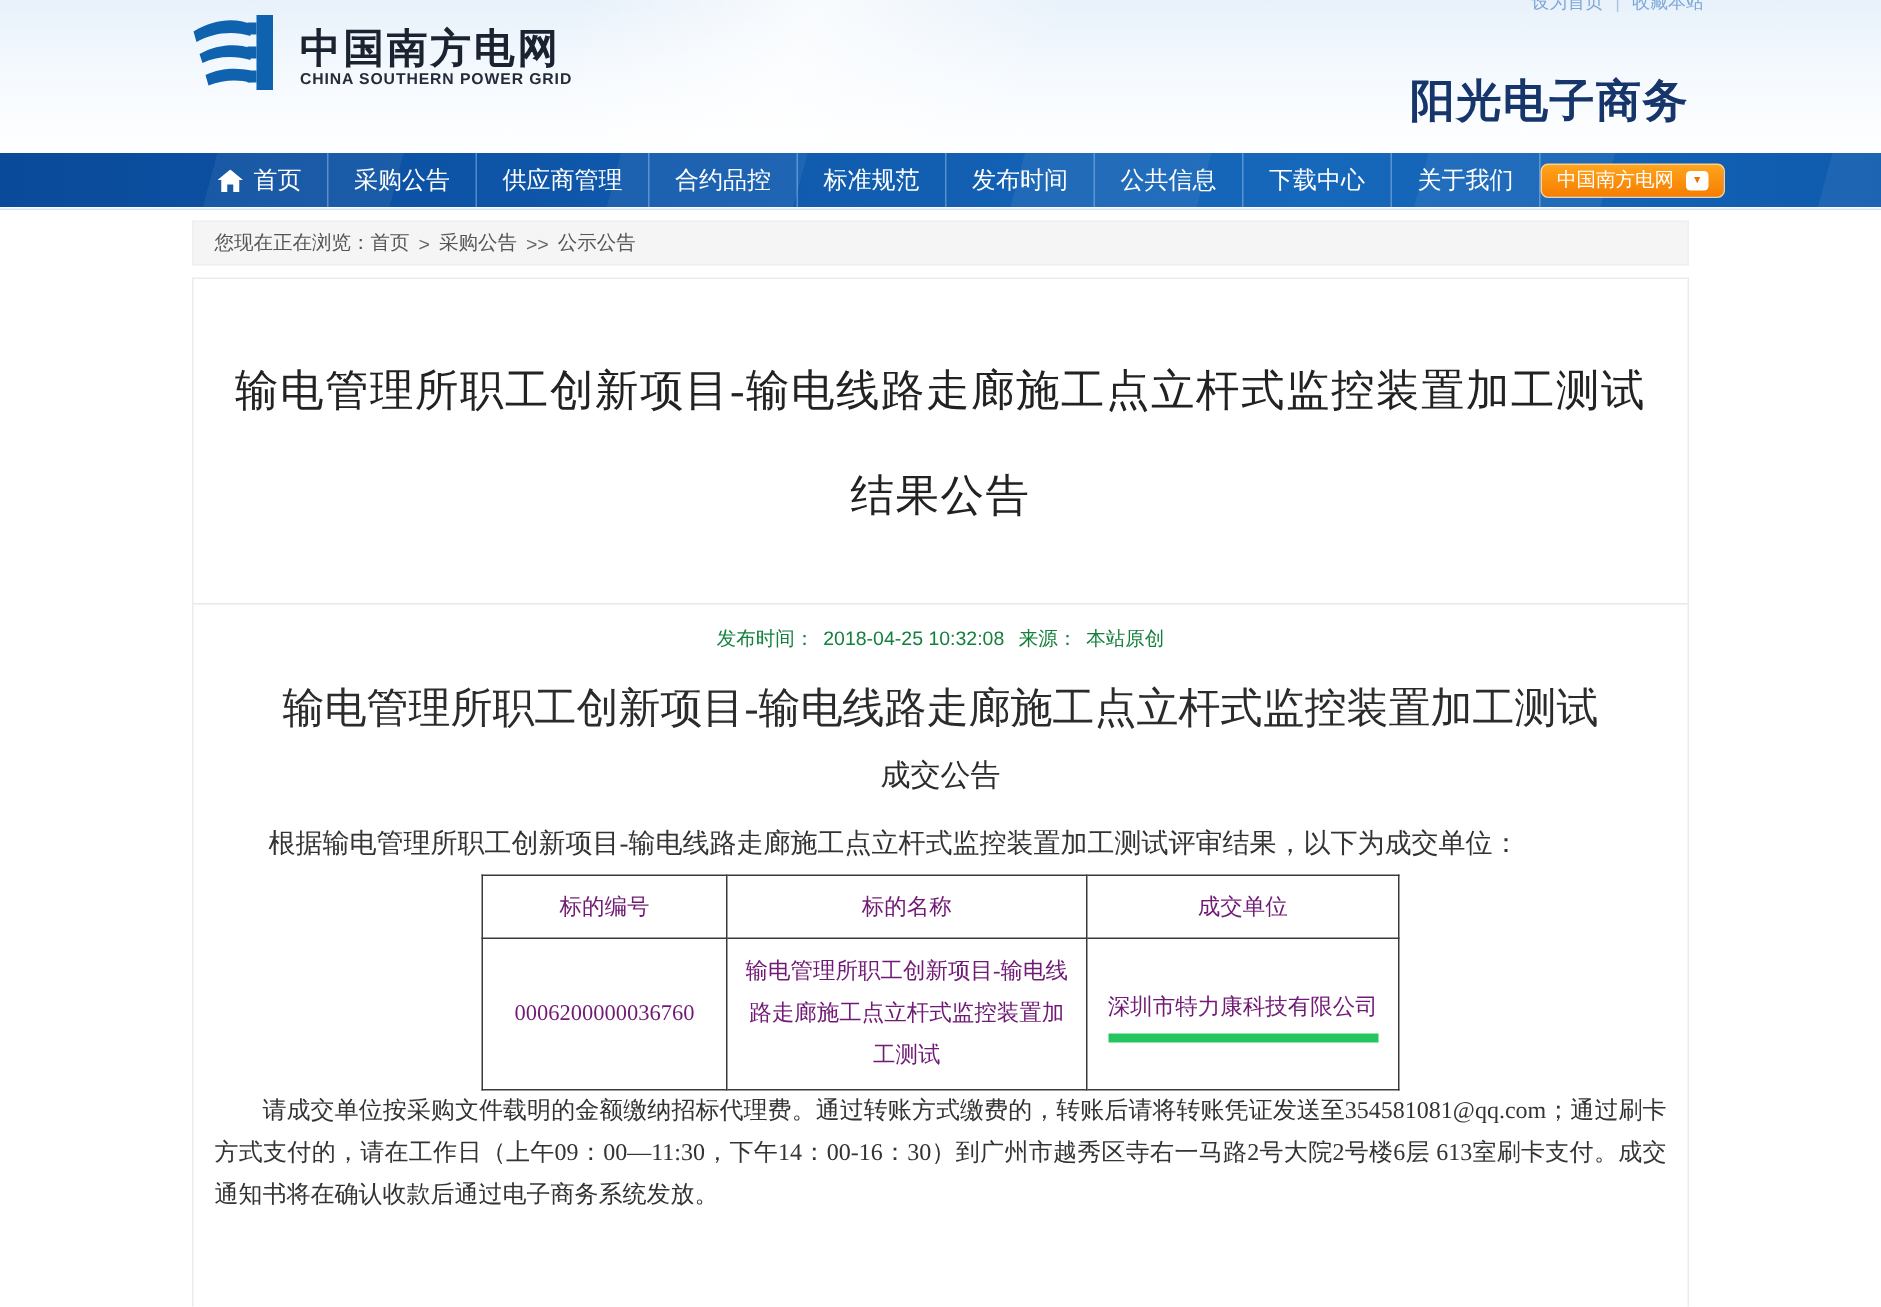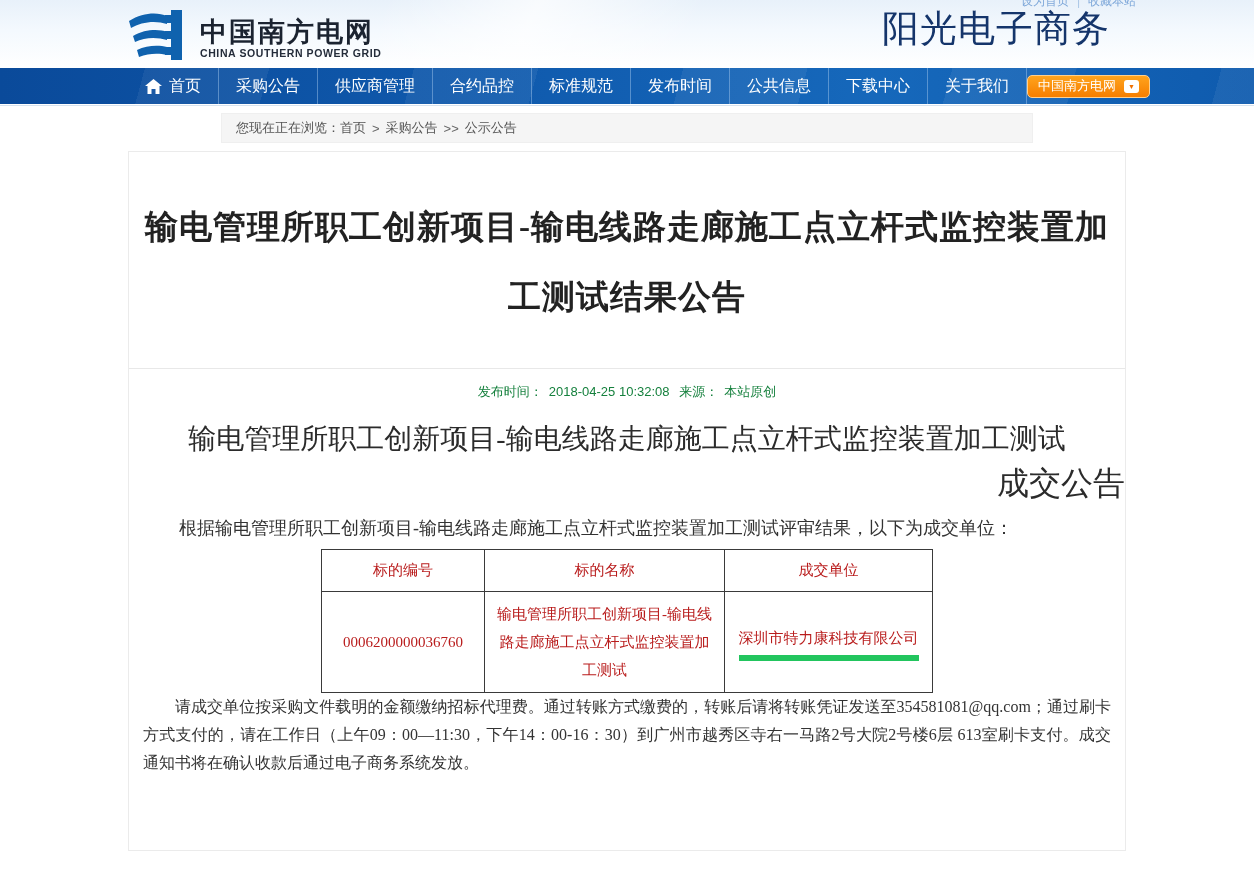--- a/index.html
+++ b/index.html
@@ -1,77 +1,77 @@
 <!DOCTYPE html>
 <html><head>
 <meta charset="utf-8">
 <style>
   * { margin:0; padding:0; box-sizing:border-box; }
   html,body { width:1254px; background:#fff; font-family:"Liberation Sans", sans-serif; }
   body { height:871px; overflow:hidden; }
 
   
-  .header { position:relative; height:68px;
+  .header { position:relative; height:102px;
     background:linear-gradient(180deg,#e8f1fa 0%,#f4f9fe 45%,#ffffff 100%); }
   .header:before { content:""; position:absolute; inset:0;
     background:linear-gradient(115deg, rgba(255,255,255,0) 30%, rgba(255,255,255,.7) 42%, rgba(255,255,255,0) 55%); }
   .header-inner { position:relative; width:998px; margin:0 auto; height:100%; }
   .topbar-links { position:absolute; top:-7px; right:-10px; font-size:12px; color:#7da7d9; white-space:nowrap; }
   .topbar-links a { color:#7da7d9; text-decoration:none; }
   .topbar-sep { margin:0 8px; color:#a9c6e6; }
 
   .logo { position:absolute; left:0; top:10px; display:flex; align-items:flex-end; }
   .logo-mark { width:62px; height:50px; margin-right:10px; }
   .logo-text-cn { font-size:27px; font-weight:bold; color:#1b2330; letter-spacing:2px; line-height:30px; margin-top:6px; }
   .logo-text-en { font-size:10.5px; font-weight:bold; color:#242c3a; letter-spacing:.6px; line-height:13px; }
 
-  .site-title { position:absolute; right:16px; bottom:14px; font-size:37px; font-weight:normal; color:#15356b; letter-spacing:1px; }
+  .site-title { position:absolute; right:0; bottom:14px; font-size:30px; font-weight:bold; color:#15356b; letter-spacing:1px; }
 
   
   .nav { position:relative; height:36px;
     background:linear-gradient(90deg,#0a4a9a 0%,#0f58ab 35%,#1668bb 70%,#0f5bae 100%);
     box-shadow:0 1px 0 #ffffff, 0 2px 0 #d6e2ee; }
   .nav:before { content:""; position:absolute; inset:0;
     background:repeating-linear-gradient(105deg, rgba(255,255,255,0) 0 140px, rgba(255,255,255,.06) 140px 260px); }
   .nav-inner { position:relative; width:998px; margin:0 auto; height:100%; display:flex; align-items:center; }
   .nav-item { display:flex; align-items:center; height:36px; padding:0 17px; color:#fff; font-size:16px;
     text-decoration:none; border-right:1px solid rgba(170,205,240,.45); white-space:nowrap; cursor:pointer; }
   .nav-item .home-ico { width:17px; height:15px; margin-right:7px; }
   .nav-spacer { flex:1; }
   .nav-button { display:flex; align-items:center; height:23px; padding:0 10px; margin-right:4px;
     background:linear-gradient(180deg,#ffa41d 0%,#f67e00 100%); border:1px solid #ffd08d; border-radius:5px;
     color:#fff; font-size:13px; text-decoration:none; cursor:pointer; white-space:nowrap; }
   .dd-box { display:inline-flex; align-items:center; justify-content:center; width:15px; height:13px;
     background:#fff; border-radius:3px; margin-left:8px; }
   .dd-box span { color:#f07000; font-size:7px; line-height:1; }
 
   
-  .crumb-wrap { width:812px; margin:9px auto 0; }
+  .crumb-wrap { width:998px; margin:9px auto 0; }
   .breadcrumb { background:#f5f5f5; border:1px solid #efefef; height:30px; display:flex; align-items:center;
     padding:0 14px; font-size:13px; color:#555; }
   .breadcrumb a { color:#555; text-decoration:none; cursor:pointer; }
   .crumb-sep { margin:0 6px; color:#666; }
 
   
   .content-box { width:998px; margin:8px auto 0; background:#fff; border:1px solid #ebebeb; min-height:700px;
     font-family:"Liberation Serif", serif; color:#333; }
-  .page-title { margin:40px 14px 0; text-align:center; font-size:33px; font-weight:700; color:#222;
+  .page-title { margin:40px 14px 0; text-align:center; font-size:29px; font-weight:400; color:#222;
     line-height:70px; letter-spacing:1px; }
   .title-divider { border:none; border-top:1px solid #e8e8e8; margin:36px 0 0; }
   .article-meta { text-align:center; font-size:13px; color:#15803d; margin-top:14px;
     font-family:"Liberation Sans", sans-serif; }
   .article-meta span { margin:0 3px; }
   .article-title { max-width:905px; margin:16px auto 0; text-align:center; font-size:28px; color:#2b2b2b;
     line-height:44px; font-weight:500; }
-  .article-subtitle { text-align:right; font-size:32px; color:#2b2b2b; line-height:44px; font-weight:500; }
+  .article-subtitle { text-align:center; font-size:20px; color:#2b2b2b; line-height:44px; font-weight:500; }
   .intro { margin:10px 14px 0; text-indent:2em; font-size:18px; line-height:26px; }
 
   table.award { border-collapse:collapse; margin:8px auto 0; }
   table.award th, table.award td { border:1px solid #3a3a3a; text-align:center; vertical-align:middle;
-    font-size:15px; font-weight:normal; color:#b91c1c; }
+    font-size:15px; font-weight:normal; color:#701a75; }
   table.award th { height:42px; padding:0 10px; }
   table.award td { padding:8px 12px; line-height:28px; }
   .col-no { width:163px; } .col-name { width:240px; } .col-winner { width:208px; }
   .winner-underline { display:inline-block; border-bottom:6px solid #22c55e; padding-bottom:3px; }
 
   .body-para { margin:20px 14px 0; text-indent:2em; font-size:16px; line-height:28px; text-align:justify; }
   .body-para.second { margin-top:0; }
 </style>
 </head>
 <body>

